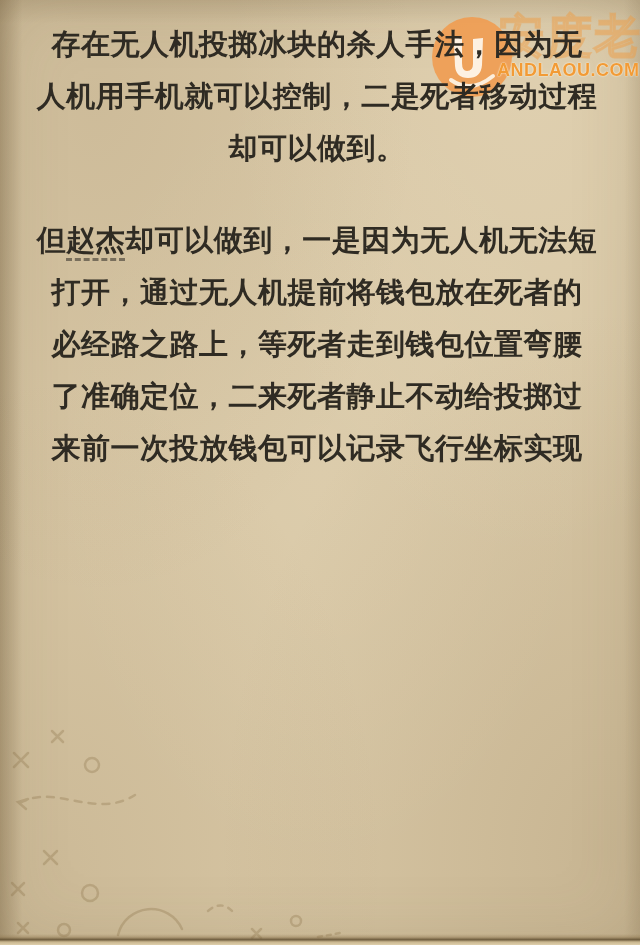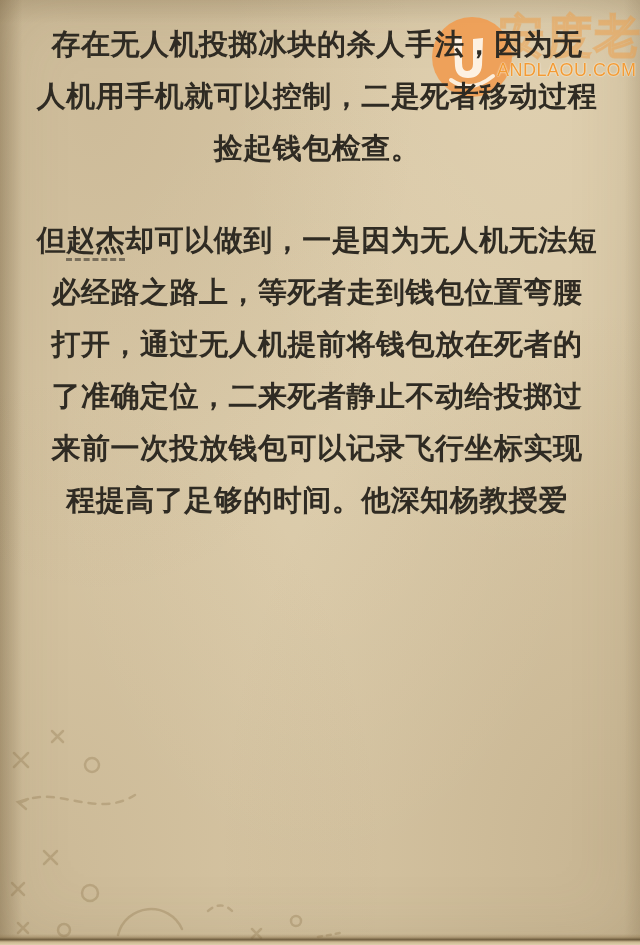--- a/index.html
+++ b/index.html
@@ -37,21 +37,21 @@
     position:absolute; left:498px; top:8px; width:142px; height:60px;
     overflow:hidden; white-space:nowrap;
     font-size:46px; font-weight:700; line-height:56px; letter-spacing:2px;
     color:rgba(242,160,70,.14);
     -webkit-text-stroke:1.5px rgba(238,156,66,.42);
     pointer-events:none;
   }
   .wm-logo{position:absolute; left:431px; top:16px; width:82px; height:84px; pointer-events:none;}
   .wm-site{
     position:absolute; left:497px; top:60px;
-    font-size:18px; font-weight:normal; letter-spacing:.5px;
+    font-size:18px; font-weight:bold; letter-spacing:.5px;
     color:#f29b36;
     text-shadow:0 0 2px rgba(255,252,240,.75), 0 0 1px rgba(255,252,240,.9);
     pointer-events:none;
   }
   
   .doodles{position:absolute; left:0; bottom:0; pointer-events:none;}
   
   .page-edge{
     position:absolute; left:0; right:0; bottom:0; height:11px;
     background:linear-gradient(180deg,
@@ -74,29 +74,28 @@
     <path d="M28 20 q-6 1 -5 8 l1 22 q1 12 13 12 q13 0 14 -13 l1 -27 l-10 1 l0 25 q0 7 -6 7 q-5 0 -5 -8 l0 -26 z" fill="#fdf6ea" fill-opacity="0.95"></path>
     <path d="M20 64 q20 14 42 -4" stroke="#fdf6ea" stroke-opacity="0.9" stroke-width="4" fill="none" stroke-linecap="round"></path>
   </svg>
 
   <div class="wm-site">ANDLAOU.COM</div>
 
   <div class="text-block">
       <div class="para">
         <div class="line"><span>存在无人机投掷冰块的杀人手法，因为无</span></div>
         <div class="line"><span>人机用手机就可以控制，二是死者移动过程</span></div>
-        <div class="line"><span>捡起钱包检查。</span></div>
+        <div class="line"><span>却可以做到。</span></div>
       </div>
       <div class="para">
         <div class="line"><span>但</span><span class="em-dashed">赵杰</span><span>却可以做到，一是因为无人机无法短</span></div>
+        <div class="line"><span>打开，通过无人机提前将钱包放在死者的</span></div>
         <div class="line"><span>必经路之路上，等死者走到钱包位置弯腰</span></div>
-        <div class="line"><span>打开，通过无人机提前将钱包放在死者的</span></div>
         <div class="line"><span>了准确定位，二来死者静止不动给投掷过</span></div>
         <div class="line"><span>来前一次投放钱包可以记录飞行坐标实现</span></div>
-        <div class="line"><span>程提高了足够的时间。他深知杨教授爱</span></div>
       </div>
     </div>
 
   <svg class="doodles" width="360" height="220" viewBox="0 0 360 220">
     <g stroke="#7d6338" stroke-width="2.5" fill="none" opacity="0.26" stroke-linecap="round">
       <path d="M14 28 l14 14 M28 28 l-14 14"></path>
       <path d="M52 6 l11 11 M63 6 l-11 11"></path>
       <circle cx="92" cy="40" r="7"></circle>
       <path d="M20 78 C 55 58, 95 95, 135 70" stroke-dasharray="7 7"></path>
       <path d="M26 84 l-8 -7 l10 -3"></path>

